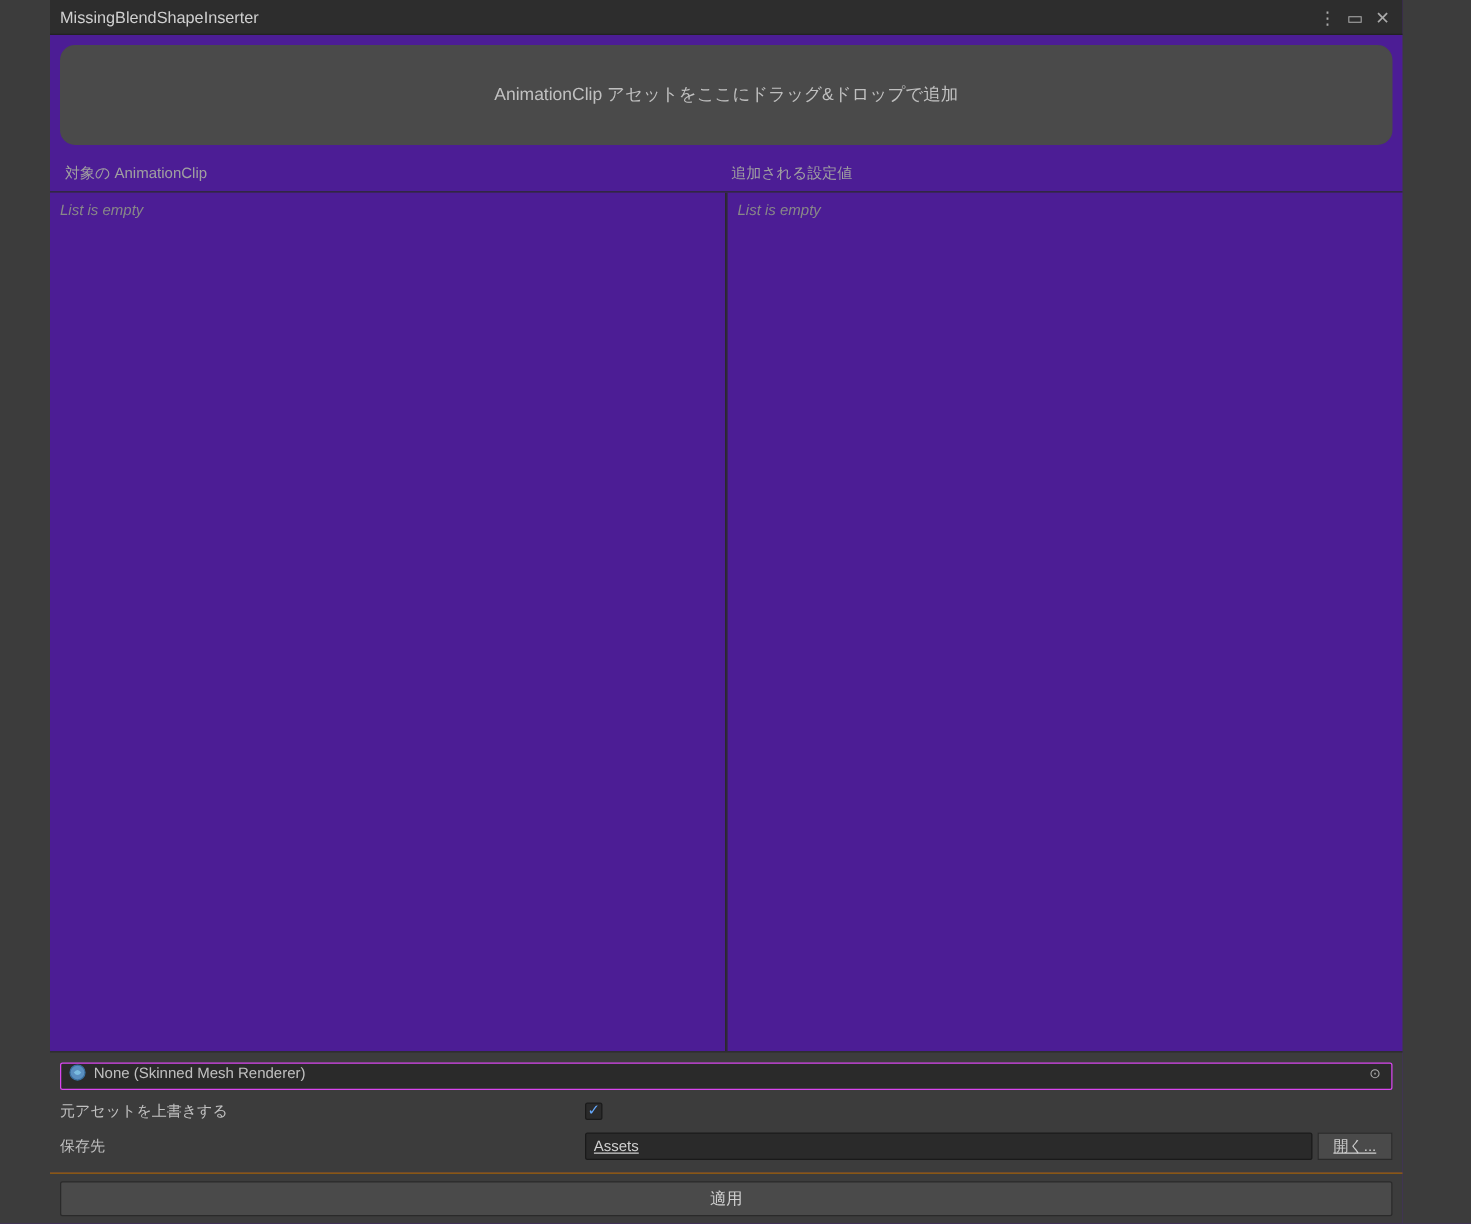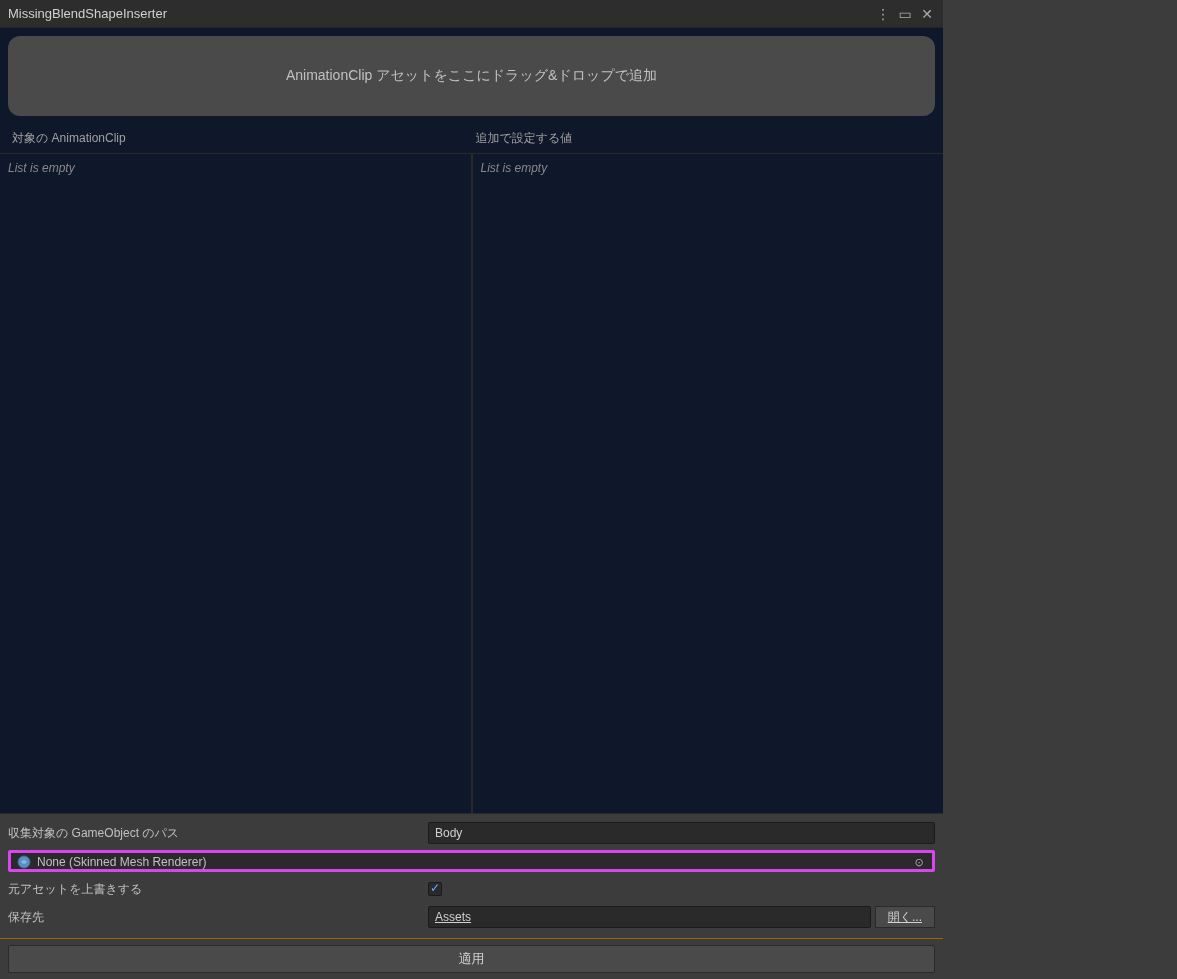--- a/index.html
+++ b/index.html
@@ -12,25 +12,26 @@
       background: #3c3c3c;
       font-family: -apple-system, "Segoe UI", sans-serif;
       font-size: 13px;
       color: #d0d0d0;
       width: 1177px;
       height: 979px;
       overflow: hidden;
     }
 
     .window {
-      width: 943px;
+      width: 1082px;
       height: 979px;
-      background: #0f172a;
+      background: #4c1d95;
       display: flex;
       flex-direction: column;
+      margin-left: 40px;
     }
 
     .title-bar {
       background: #2d2d2d;
       height: 28px;
       display: flex;
       align-items: center;
       justify-content: space-between;
       padding: 0 8px;
       border-bottom: 1px solid #222;
@@ -176,23 +177,23 @@
       right: 6px;
       top: 50%;
       transform: translateY(-50%);
       color: #aaa;
       pointer-events: none;
       font-size: 10px;
     }
 
     .object-field {
       display: flex;
-      align-items: flex-end;
-      background: #2a2a2a;
-      border: 3px solid #d946ef;
+      align-items: flex-start;
+      background: #2a2a2a;
+      border: 1px solid #d946ef;
       border-radius: 2px;
       height: 22px;
       padding: 0 6px;
       gap: 6px;
     }
 
     .object-icon {
       width: 14px;
       height: 14px;
       flex-shrink: 0;
@@ -330,41 +331,35 @@
       <button class="title-bar-btn">✕</button>
     </div>
   </div>
 
   <div class="drop-zone">
     <span class="drop-zone-text">AnimationClip アセットをここにドラッグ&amp;ドロップで追加</span>
   </div>
 
   <div class="columns-header">
     <div class="column-header">対象の AnimationClip</div>
-    <div class="column-header">追加で設定する値</div>
+    <div class="column-header">追加される設定値</div>
   </div>
 
   <div class="columns-content">
     <div class="column-panel">
       <span class="empty-text">List is empty</span>
     </div>
     <div class="divider-v"></div>
     <div class="column-panel">
       <span class="empty-text">List is empty</span>
     </div>
   </div>
 
   <div class="bottom-section">
 
-    <div class="field-row">
-      <span class="field-label">収集対象の GameObject のパス</span>
-      <div class="field-value">
-        <input class="text-input" type="text" value="Body" style="">
-      </div>
-    </div>
 
 
     <div class="field-row">
       <div class="field-value">
         <div class="object-field">
           <svg class="object-icon" viewBox="0 0 14 14" fill="none" xmlns="http://www.w3.org/2000/svg">
             <circle cx="7" cy="7" r="6" fill="#5a8fc0" stroke="#3a6f9f" stroke-width="1"></circle>
             <path d="M4 7 Q7 3 10 7 Q7 11 4 7Z" fill="#7abce0" stroke="none"></path>
           </svg>
           <span class="object-text">None (Skinned Mesh Renderer)</span>

